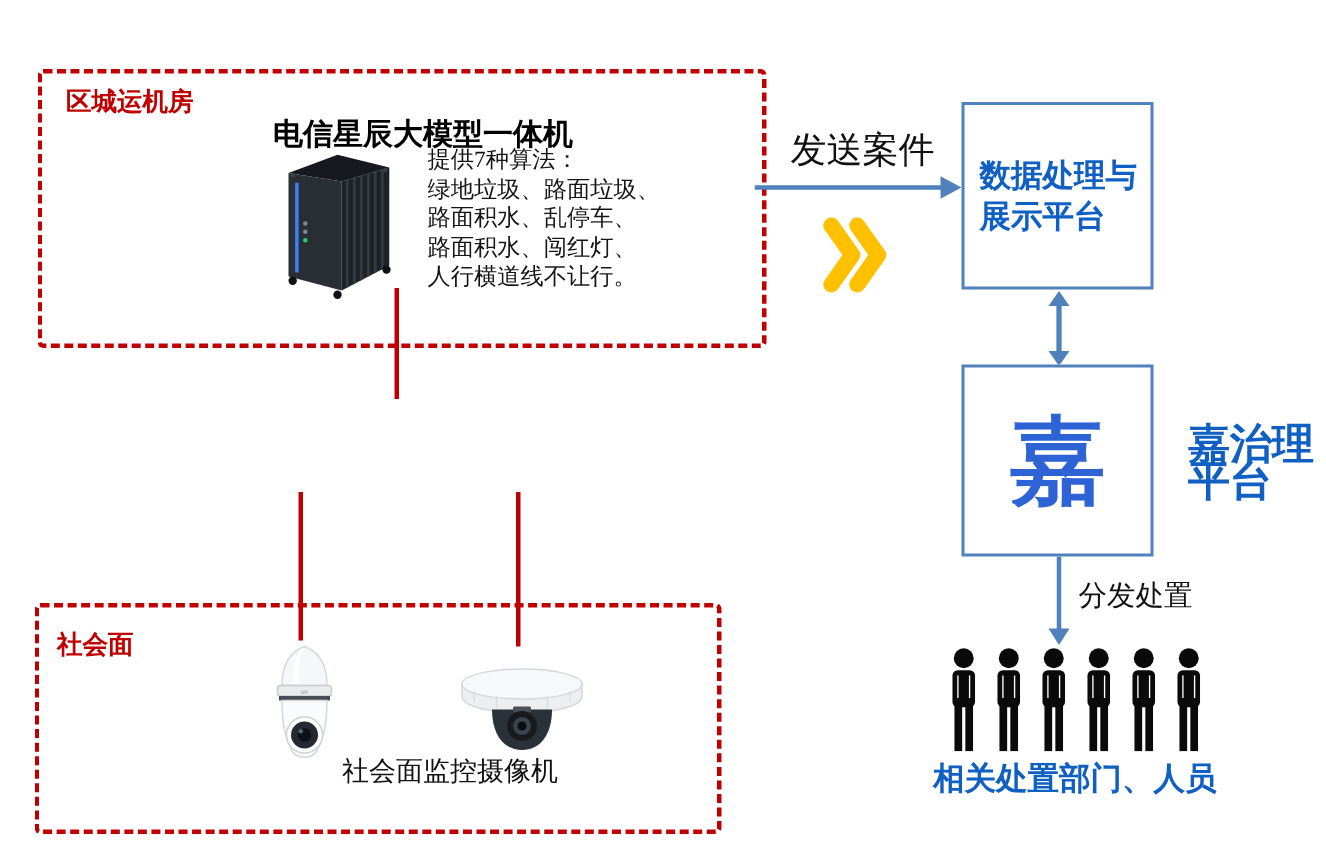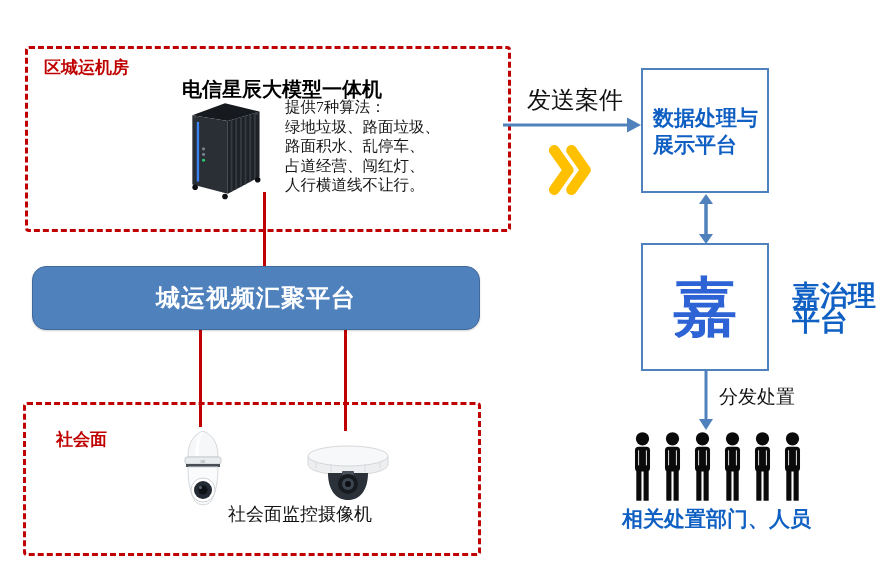--- a/index.html
+++ b/index.html
@@ -69,34 +69,31 @@
     <circle cx="45" cy="111" r="3" fill="#0e1013"></circle>
     <circle cx="80" cy="93" r="3" fill="#0e1013"></circle>
     <circle cx="13" cy="26" r="1.5" fill="#3a4048"></circle>
     <circle cx="79" cy="22" r="1.5" fill="#3a4048"></circle>
   </svg>
 
   <div class="algo" style="left:285px;top:97px;width:185px;">
     <div>提供7种算法：</div>
     <div>绿地垃圾、路面垃圾、</div>
     <div>路面积水、乱停车、</div>
-    <div>占道经营、闯红灯、</div>
+    <div>路面积水、闯红灯、</div>
     <div>人行横道线不让行。</div>
   </div>
 
   <div class="red-line" style="left:263px;top:192px;height:74px;"></div>
   <div class="red-line" style="left:199px;top:328px;height:99px;"></div>
   <div class="red-line" style="left:344px;top:328px;height:103px;"></div>
 
-  <div class="hub-bar">
-    <span>城运视频汇聚平台</span>
-  </div>
 
   <div class="dashed-box" style="left:23px;top:402px;width:452px;height:148px;"></div>
-  <div class="group-label" style="left:38px;top:428px;margin-left:18px;">社会面</div>
+  <div class="group-label" style="left:38px;top:418px;">社会面</div>
 
   <svg class="abs" style="left:177px;top:429px;" width="52" height="88" viewBox="0 0 52 88">
     <path d="M26,2 C37,6 41,16 41,28 L11,28 C11,16 15,6 26,2 Z" fill="#f6f7f8" stroke="#d5d8db" stroke-width="1"></path>
     <path d="M24,3 C20,7 18,16 18,27 L22,27 C22,15 23,7 26,3 Z" fill="#ffffff" opacity="0.8"></path>
     <rect x="8" y="28" width="36" height="7" rx="2" fill="#e9ebed" stroke="#c8ccd0" stroke-width="1"></rect>
     <rect x="9" y="35" width="34" height="3" fill="#474d54"></rect>
     <path d="M11,38 C11,52 13,64 18,72 C21,77 31,77 34,72 C39,64 41,52 41,38 Z" fill="#fafbfc" stroke="#d5d8db" stroke-width="1"></path>
     <circle cx="26" cy="61" r="12" fill="#ffffff" stroke="#cfd3d7" stroke-width="1"></circle>
     <circle cx="26" cy="61" r="9" fill="#232a33"></circle>
     <circle cx="26" cy="61" r="4.5" fill="#0e1115"></circle>

